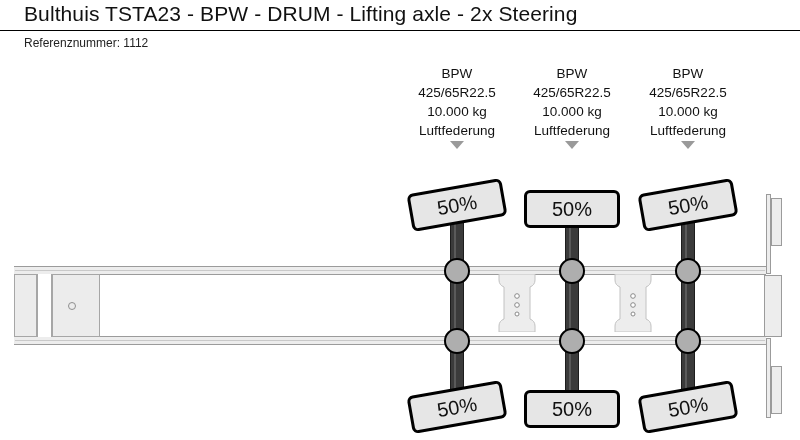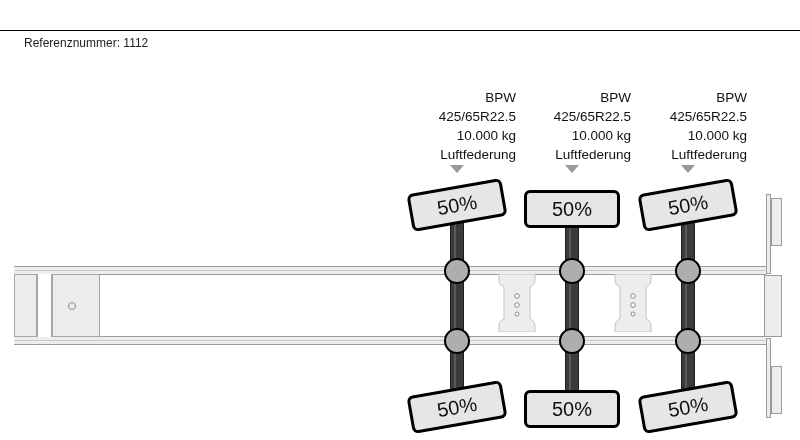--- a/index.html
+++ b/index.html
@@ -55,26 +55,25 @@
     position: absolute;
     left: 0; top: 0;
     width: 800px;
     height: 440px;
   }
 
   
   .axle-spec {
     position: absolute;
     width: 118px;
-    text-align: right;
+    text-align: center;
     font-size: 13.5px;
     line-height: 19px;
     color: #111111;
     top: 64px;
-    margin-top: 24px;
   }
   .axle-spec .spec-line { display: block; white-space: nowrap; }
   .spec-arrow {
     display: block;
     margin: 1px auto 0 auto;
     width: 0; height: 0;
     border-left: 7px solid transparent;
     border-right: 7px solid transparent;
     border-top: 8px solid #9a9a9a;
   }
@@ -177,20 +176,21 @@
     position: absolute;
     box-sizing: border-box;
     background: #ededed;
     border: 1px solid #9b9b9b;
   }
 </style>
 </head>
 <body>
 
 <div id="header-area">
+  <div id="page-title">Bulthuis TSTA23 - BPW - DRUM - Lifting axle - 2x Steering</div>
   <div id="title-divider"></div>
   <div id="reference-number">Referenznummer: 1112</div>
 </div>
 
 <div id="trailer-diagram">
 
   <div class="axle-spec" style="left:398px;">
     <span class="spec-line">BPW</span>
     <span class="spec-line">425/65R22.5</span>
     <span class="spec-line">10.000 kg</span>

